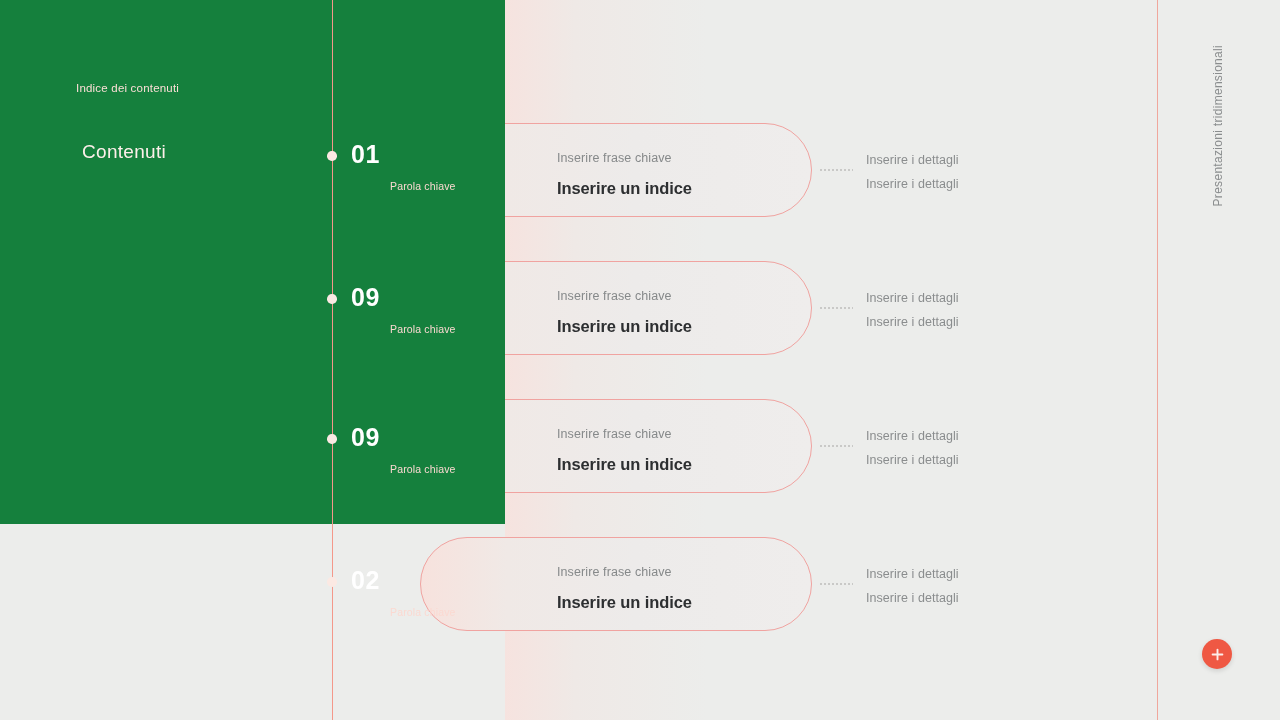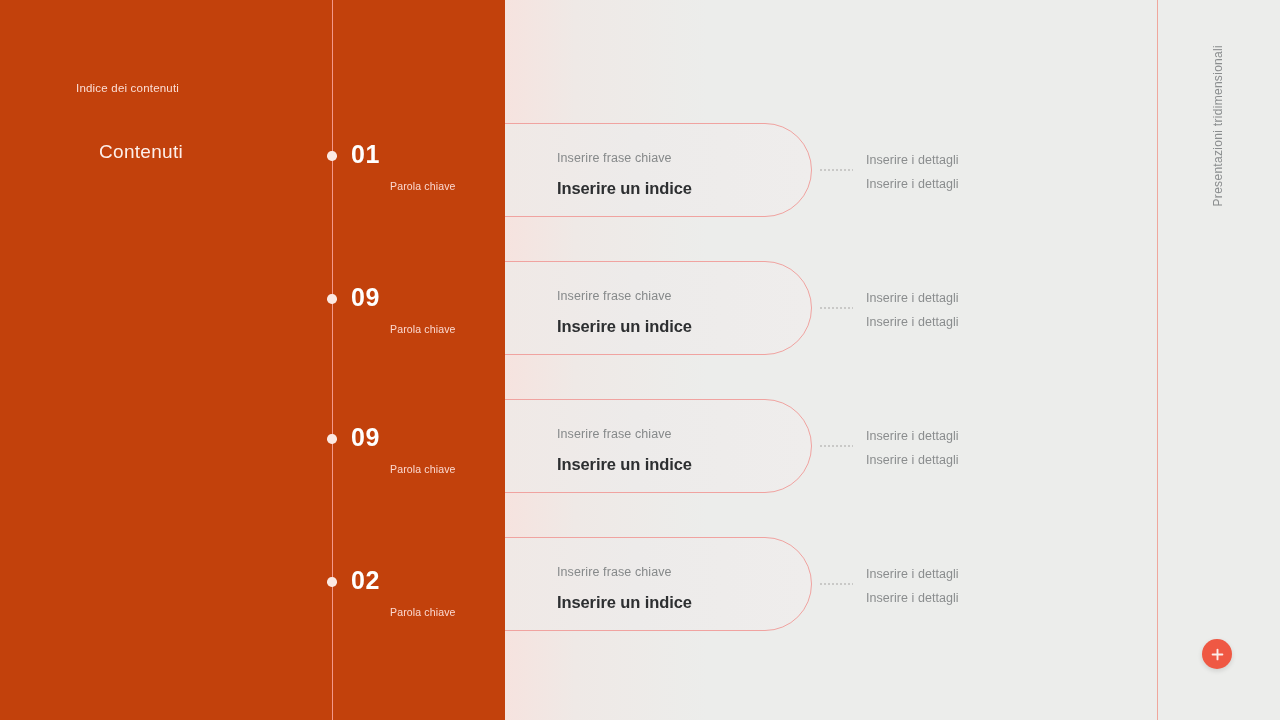--- a/index.html
+++ b/index.html
@@ -14,31 +14,31 @@
   #slide { position:absolute; inset:0; background:#ECEDEB; }
 
   .content-wash {
     position:absolute;
     left:505px; top:0; width:775px; height:720px;
     background:linear-gradient(90deg,#F6E3DF 0%, #EFE9E6 9%, #ECEDEB 26%, #ECEDEB 100%);
   }
 
   
   .red-panel {
-    position:absolute; left:0; top:0; width:505px; height:720px;
-    background:#c2410c;
+    position:absolute; left:0; top:0; width:505px; height:524px;
+    background:#15803d;
     z-index:6;
   }
   .kicker {
     position:absolute; left:76px; top:82px;
     font-size:11.5px; letter-spacing:.2px; color:#FBDED6;
   }
   .title {
     position:absolute; left:82px; top:141px;
-    font-size:19px; letter-spacing:.3px; color:#FDEFEA; font-weight:400;margin-left:17px;
+    font-size:19px; letter-spacing:.3px; color:#FDEFEA; font-weight:400;
   }
 
   
   .rail {
     position:absolute; left:331.5px; top:0; width:1.3px; height:720px;
     background:#F4988A; z-index:7;
   }
   .dot {
     position:absolute; left:327px; width:9.5px; height:9.5px;
     border-radius:50%; background:#FBE9E3; z-index:8;

